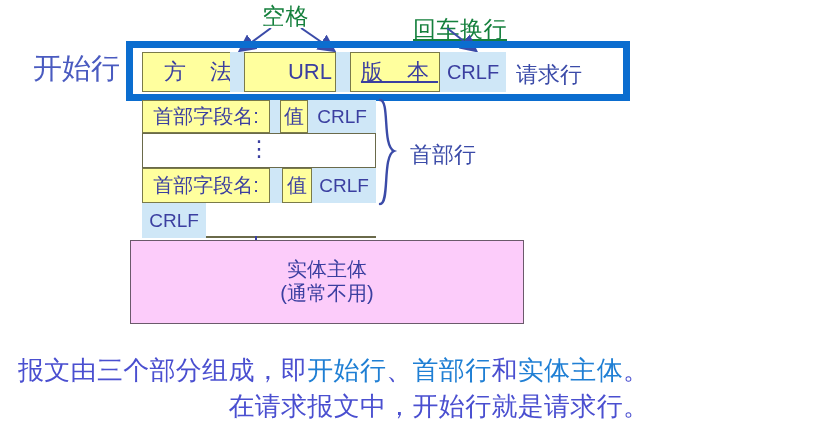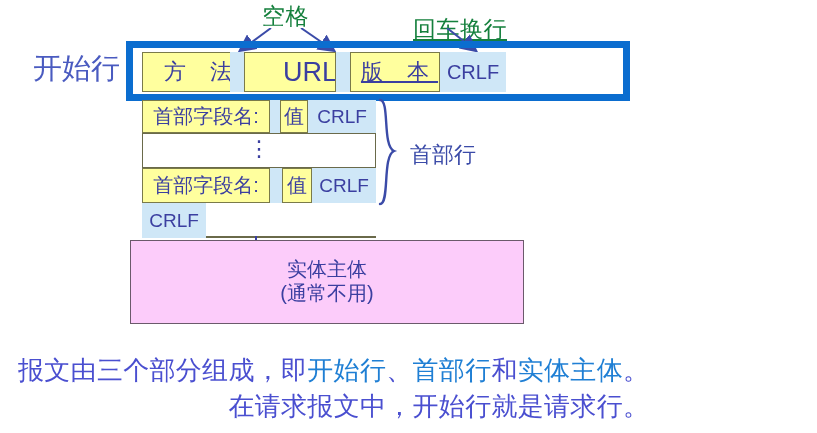--- a/index.html
+++ b/index.html
@@ -64,21 +64,21 @@
     border: 1px solid #6a6a4a;
   }
   .cell-pink {
     background: #fcccfa;
     border: 1px solid #6b5a6b;
     flex-direction: column;
     line-height: 1.18;
   }
 
   .t-cjk-22 { font-size: 22px; letter-spacing: 9px; text-indent: 9px; }
-  .t-22 { font-size: 27px; padding-left: 40px; }
+  .t-22 { font-size: 22px; padding-left: 40px; }
   .t-cjk-20 { font-size: 20px; }
   .t-19 { font-size: 19px; }
   .t-20 { font-size: 20px; }
 
   
   .hl-frame {
     position: absolute;
     box-sizing: border-box;
     border: 7px solid #0b6dcf;
     background: transparent;
@@ -139,20 +139,21 @@
   <div class="cell cell-blue" style="left:230px; top:52px; width:14px; height:40px;"></div>
 
   <div class="cell cell-yellow t-22" style="left:244px; top:52px; width:92px; height:40px;">URL</div>
 
   <div class="cell cell-blue" style="left:336px; top:52px; width:14px; height:40px;"></div>
 
   <div class="cell cell-yellow t-cjk-22" style="left:350px; top:52px; width:90px; height:40px;text-decoration:underline;">版 本</div>
 
   <div class="cell cell-blue t-20" style="left:440px; top:52px; width:66px; height:40px;">CRLF</div>
 
+  <div class="abs plain-label" style="left:516px; top:60px;">请求行</div>
 
   <div class="cell cell-yellow t-cjk-20" style="left:142px; top:100px; width:128px; height:33px;">首部字段名:</div>
 
   <div class="cell cell-blue" style="left:270px; top:100px; width:10px; height:33px;"></div>
 
   <div class="cell cell-yellow t-cjk-20" style="left:280px; top:100px; width:28px; height:33px;">值</div>
 
   <div class="cell cell-blue t-19" style="left:308px; top:100px; width:68px; height:33px;">CRLF</div>
 
   <div class="cell cell-white" style="left:142px; top:133px; width:234px; height:35px;">

